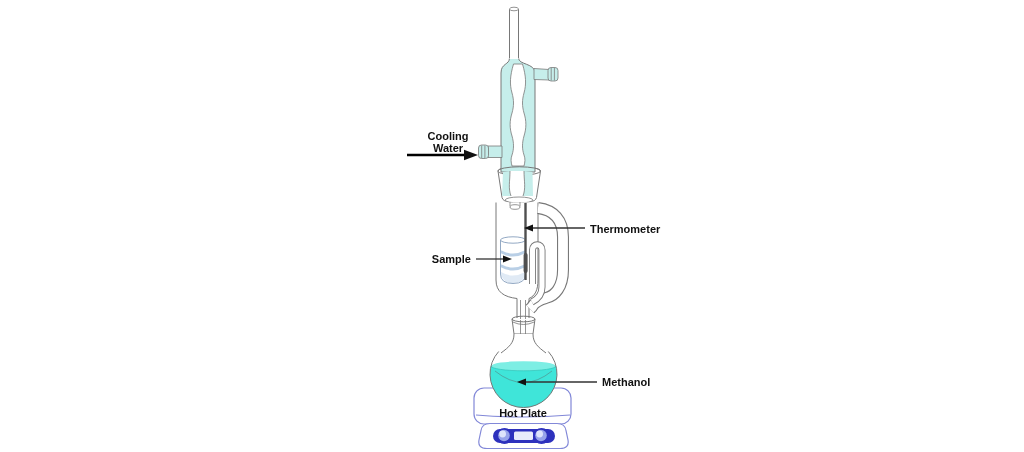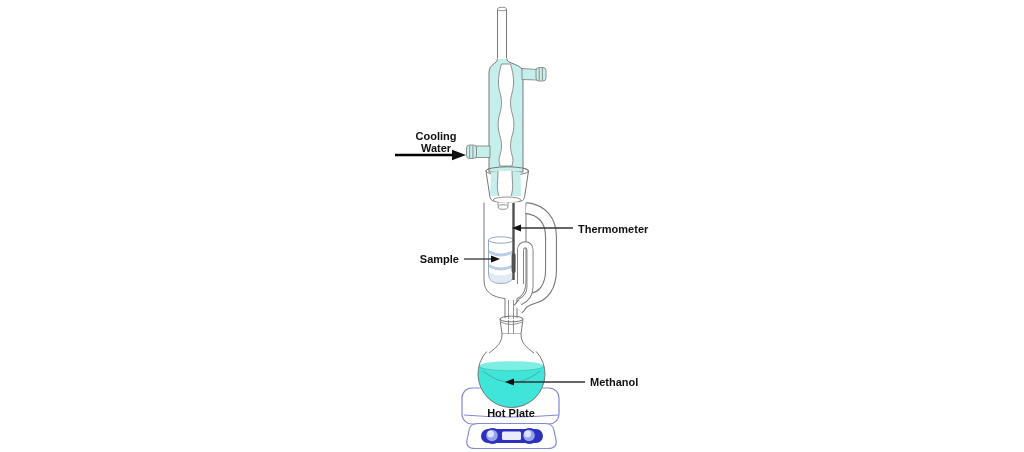--- a/index.html
+++ b/index.html
@@ -1,19 +1,20 @@
 <!DOCTYPE html>
 <html style="--background: #ffffff; --coolant: #c6eeeb; --glass_outline: #787878; --thimble_outline: #93a9c4; --thimble_band: #b9cfe6; --thimble_shade: #d8e5f2; --methanol: #3fe5d9; --methanol_surface: #7deee4; --methanol_edge: #2fbfb4; --thermometer: #4f4f4f; --label_text: #111111; --leader_line: #333333; --hotplate_outline: #8288d8; --hotplate_band: #2d31bd; --hotplate_knob_mid: #97a3ea; --hotplate_knob_light: #dde3fb; --hotplate_display: #e9ecfb;"><head>
 <meta charset="utf-8">
 <style>
   html,body { margin:0; padding:0; }
   .stage {
     position:relative; width:832px; height:452px;
     background:var(--background,#fff); overflow:hidden;
     font-family:"Liberation Sans", sans-serif;
+    margin-left:12px;
   }
   svg { display:block; }
   .t-label { font-family:"Liberation Sans",sans-serif; font-weight:700; font-size:11px; fill:var(--label_text,#111); }
   .glassline { fill:none; stroke:var(--glass_outline,#787878); stroke-width:1; }
   .thin  { stroke-width:.8; }
   .whitef { fill:#fff; }
   .coolf { fill:var(--coolant,#c6eeeb); }
   .tube-o { fill:none; stroke:var(--glass_outline,#787878); stroke-width:12; stroke-linecap:butt; }
   .tube-i { fill:none; stroke:#fff; stroke-width:9.8; stroke-linecap:butt; }
   .stube-o { fill:none; stroke:var(--glass_outline,#787878); stroke-width:7; }

